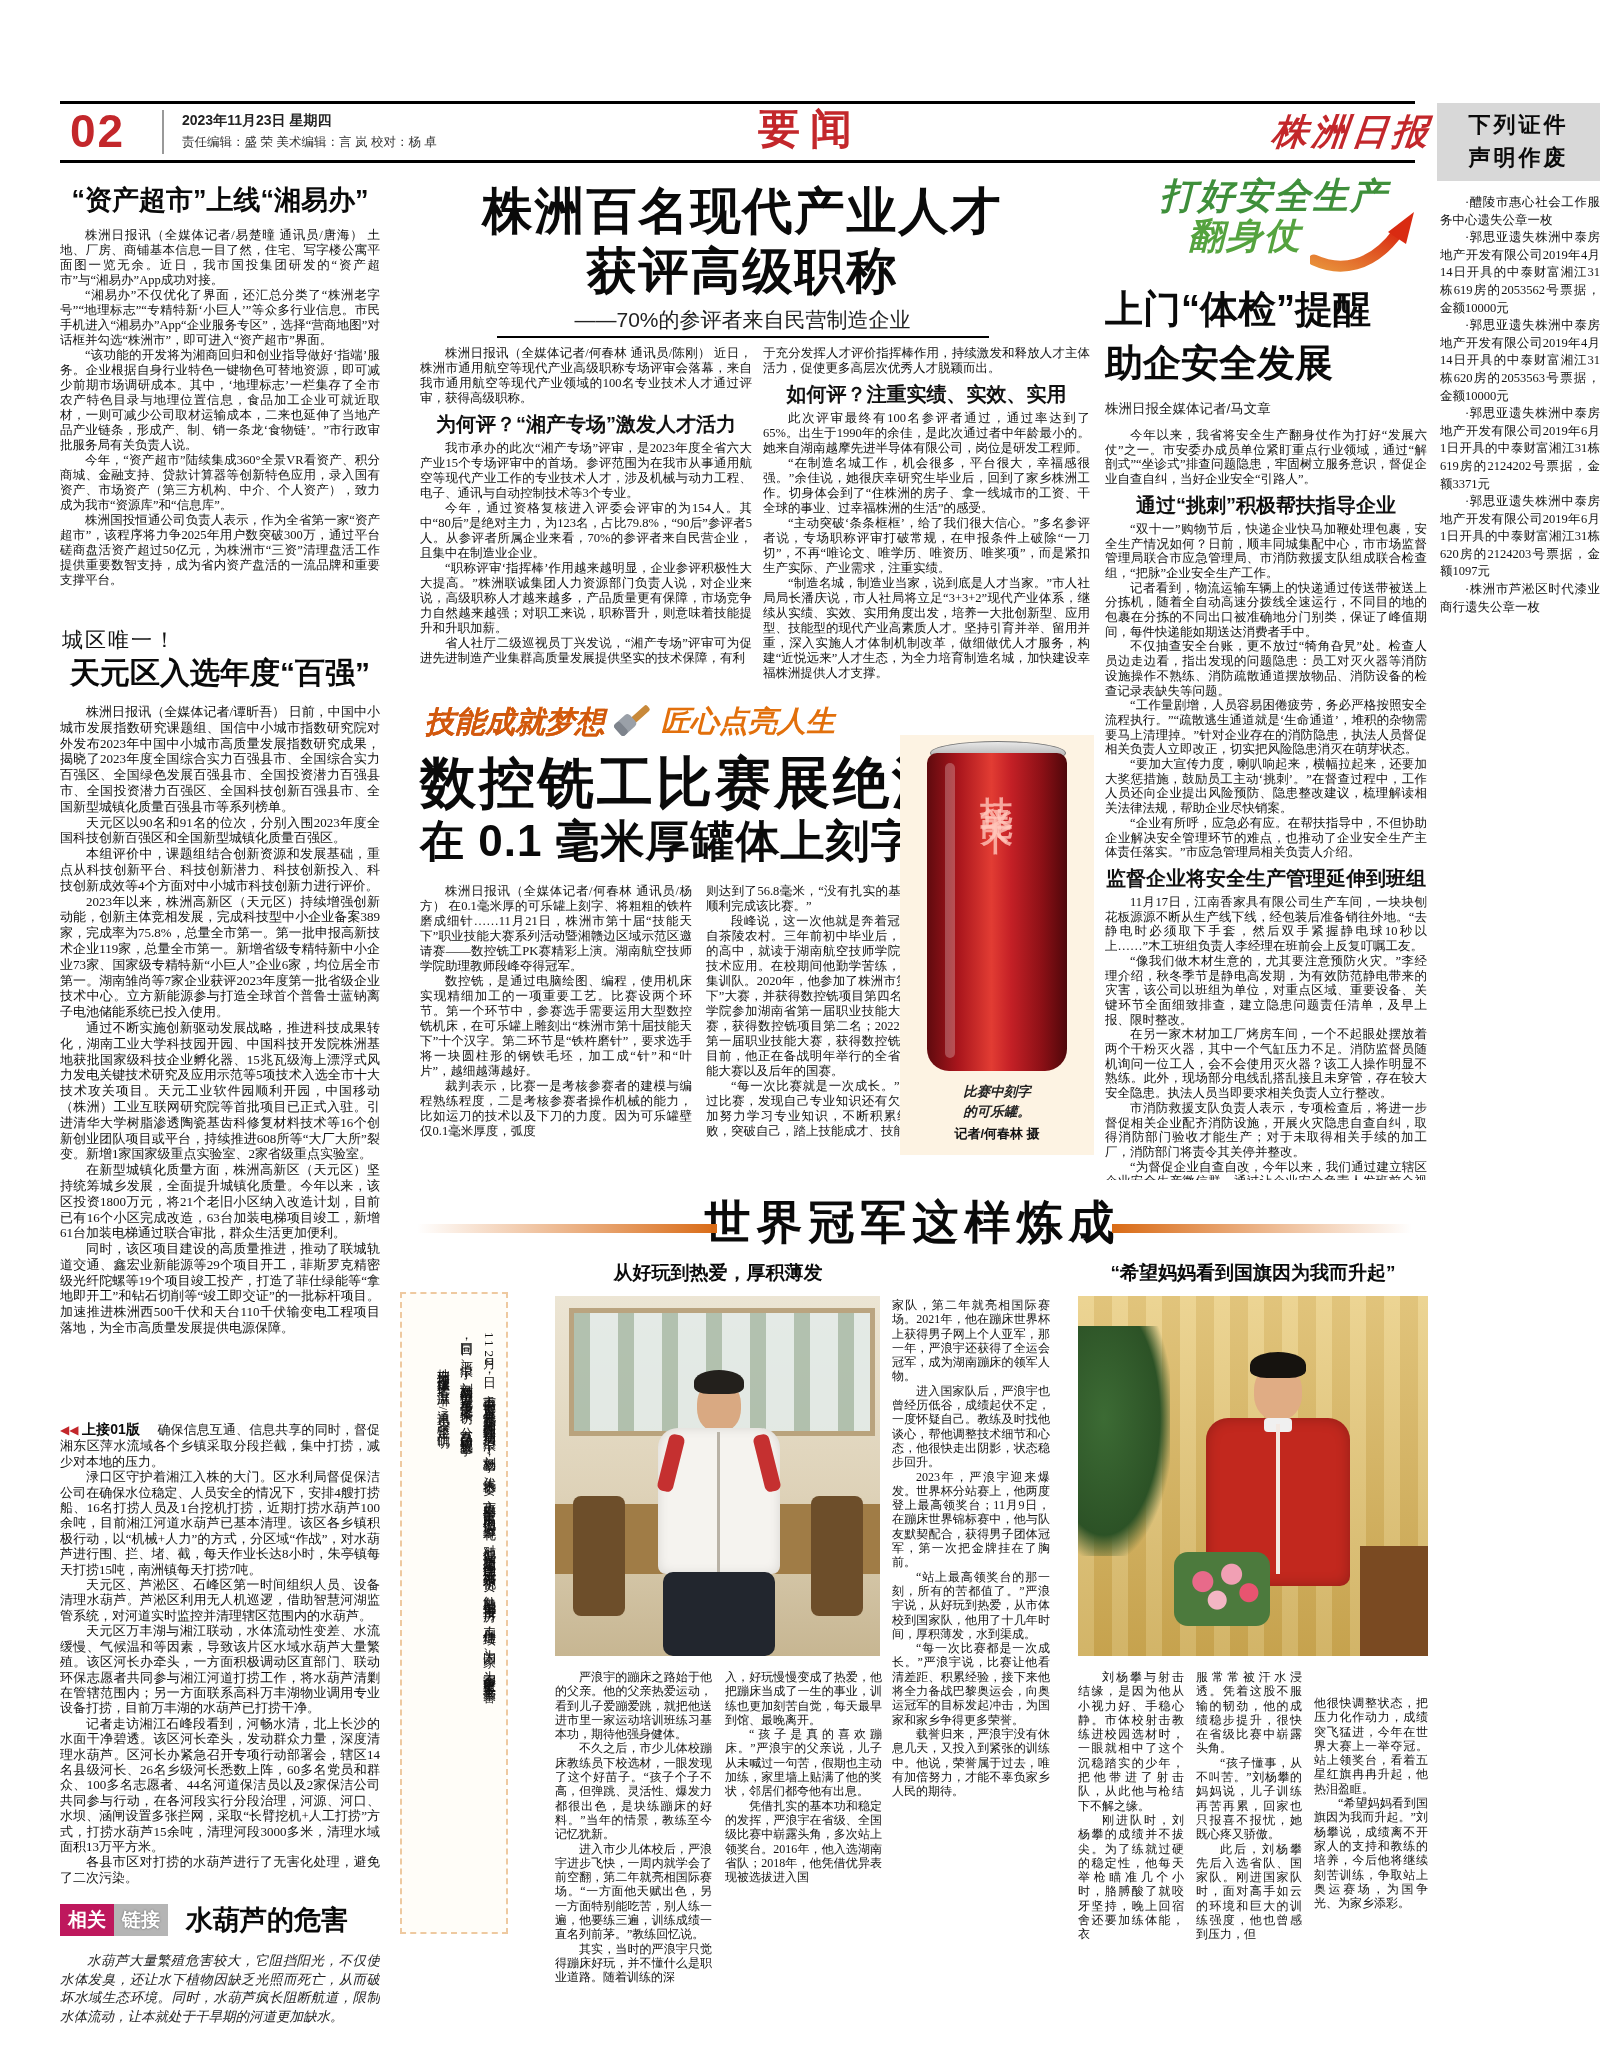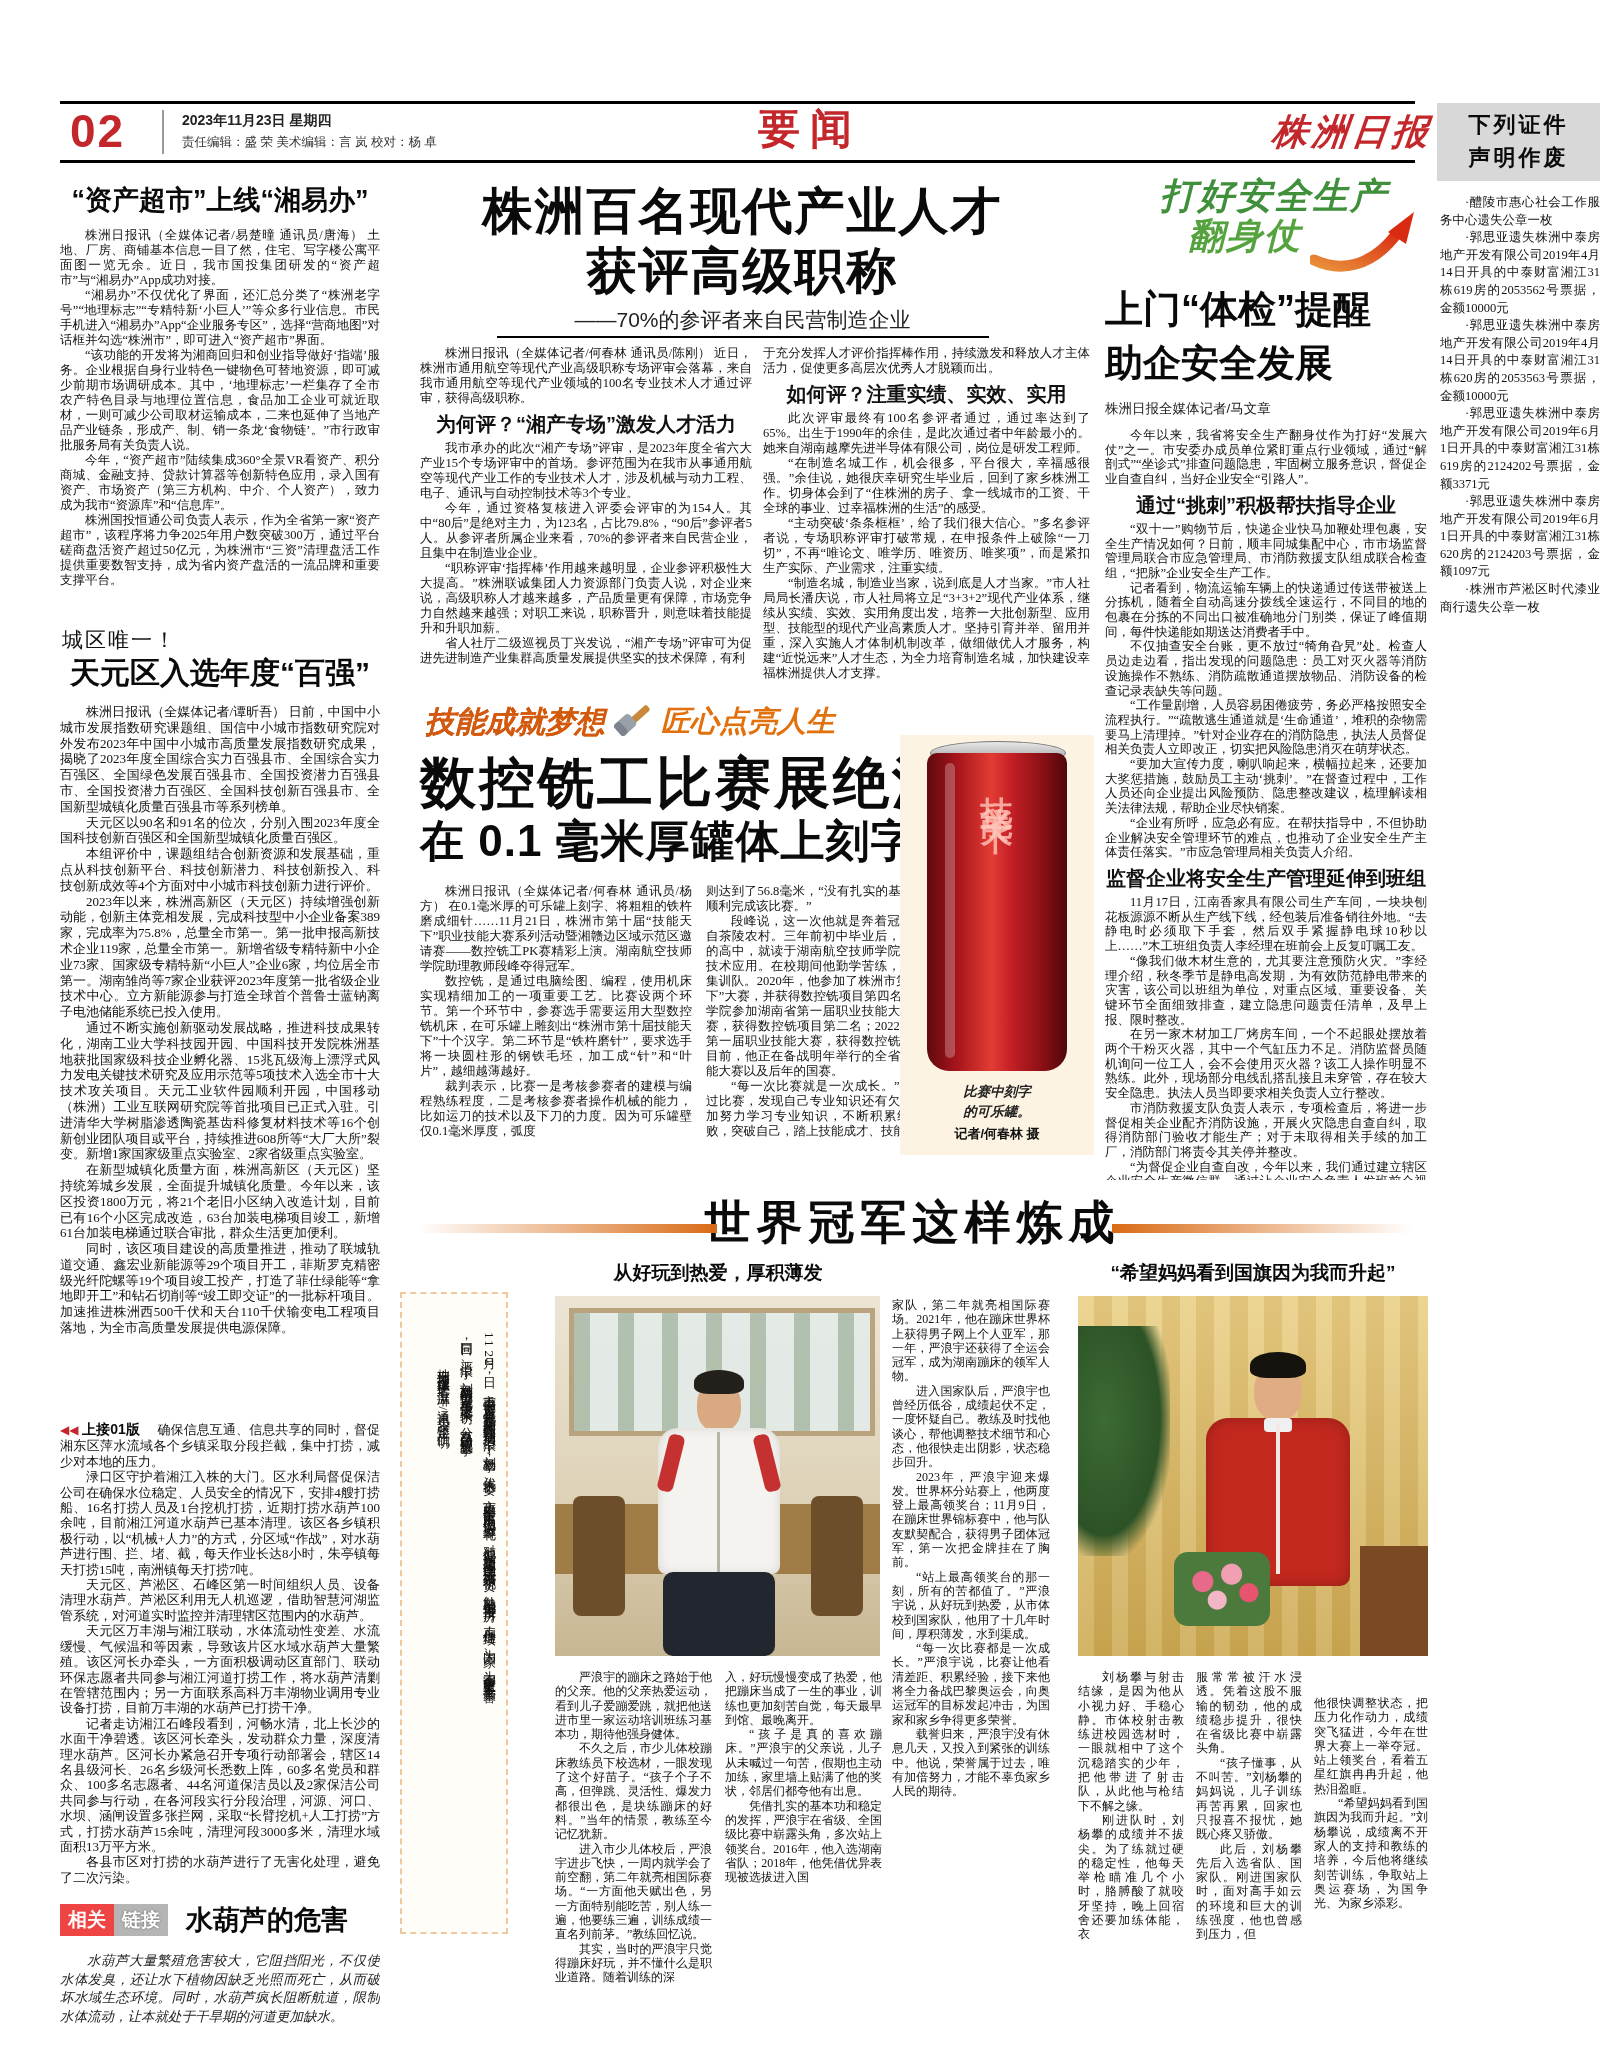--- a/index.html
+++ b/index.html
@@ -80,21 +80,21 @@
       <span>确保信息互通、信息共享的同时，督促湘东区萍水流域各个乡镇采取分段拦截，集中打捞，减少对本地的压力。</span>
     </p>
     <p class="para">渌口区守护着湘江入株的大门。区水利局督促保洁公司在确保水位稳定、人员安全的情况下，安排4艘打捞船、16名打捞人员及1台挖机打捞，近期打捞水葫芦100余吨，目前湘江河道水葫芦已基本清理。该区各乡镇积极行动，以“机械+人力”的方式，分区域“作战”，对水葫芦进行围、拦、堵、截，每天作业长达8小时，朱亭镇每天打捞15吨，南洲镇每天打捞7吨。</p>
     <p class="para">天元区、芦淞区、石峰区第一时间组织人员、设备清理水葫芦。芦淞区利用无人机巡逻，借助智慧河湖监管系统，对河道实时监控并清理辖区范围内的水葫芦。</p>
     <p class="para">天元区万丰湖与湘江联动，水体流动性变差、水流缓慢、气候温和等因素，导致该片区水域水葫芦大量繁殖。该区河长办牵头，一方面积极调动区直部门、联动环保志愿者共同参与湘江河道打捞工作，将水葫芦清剿在管辖范围内；另一方面联系高科万丰湖物业调用专业设备打捞，目前万丰湖的水葫芦已打捞干净。</p>
     <p class="para">记者走访湘江石峰段看到，河畅水清，北上长沙的水面干净碧透。该区河长牵头，发动群众力量，深度清理水葫芦。区河长办紧急召开专项行动部署会，辖区14名县级河长、26名乡级河长悉数上阵，60多名党员和群众、100多名志愿者、44名河道保洁员以及2家保洁公司共同参与行动，在各河段实行分段治理，河源、河口、水坝、涵闸设置多张拦网，采取“长臂挖机+人工打捞”方式，打捞水葫芦15余吨，清理河段3000多米，清理水域面积13万平方米。</p>
     <p class="para">各县市区对打捞的水葫芦进行了无害化处理，避免了二次污染。</p>
   </div>
 
   <div class="abs" style="left:60px;top:1902px;width:320px;height:118px;">
-    <span class="tag" style="background:#ef4444;color:#fff;">相关</span><span class="tag" style="background:#b5b5b5;color:#fff;text-shadow:0 0 2px #555;">链接</span>
+    <span class="tag" style="background:#be185d;color:#fff;">相关</span><span class="tag" style="background:#b5b5b5;color:#fff;text-shadow:0 0 2px #555;">链接</span>
     <span class="hl" style="font-size:27px;margin-left:14px;vertical-align:middle;">水葫芦的危害</span>
     <div class="col kai" style="margin-top:14px;height:76px;font-size:13.5px;line-height:18.5px;text-align:justify;">
       <p class="para">水葫芦大量繁殖危害较大，它阻挡阳光，不仅使水体发臭，还让水下植物因缺乏光照而死亡，从而破坏水域生态环境。同时，水葫芦疯长阻断航道，限制水体流动，让本就处于干旱期的河道更加缺水。</p>
     </div>
   </div>
 
   <div class="abs hl" style="left:395px;top:182px;width:695px;text-align:center;font-size:50px;line-height:58px;letter-spacing:2px;">株洲百名现代产业人才</div>
   <div class="abs hl" style="left:395px;top:242px;width:695px;text-align:center;font-size:50px;line-height:58px;letter-spacing:2px;">获评高级职称</div>
   <div class="abs" style="left:395px;top:306px;width:695px;text-align:center;font-size:21px;font-family:'Liberation Sans',sans-serif;color:#222;">——70%的参评者来自民营制造企业</div>
   <div class="abs rule" style="left:497px;top:336px;width:492px;height:2px;"></div>

